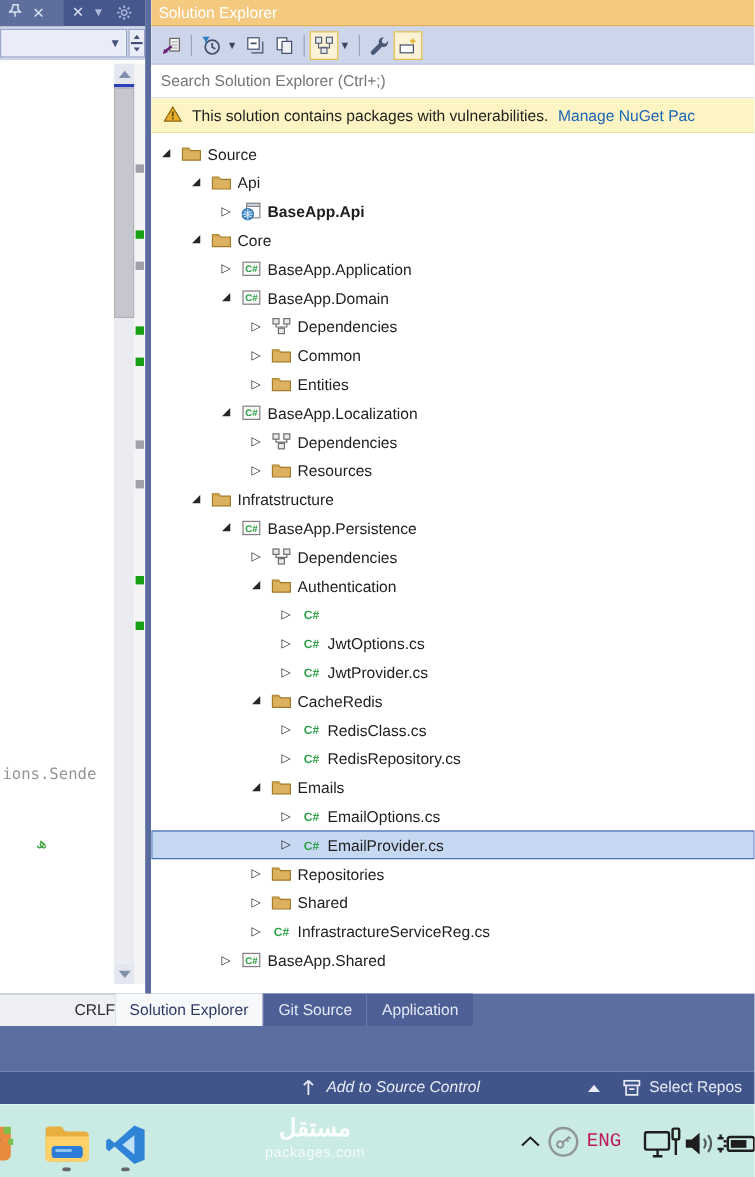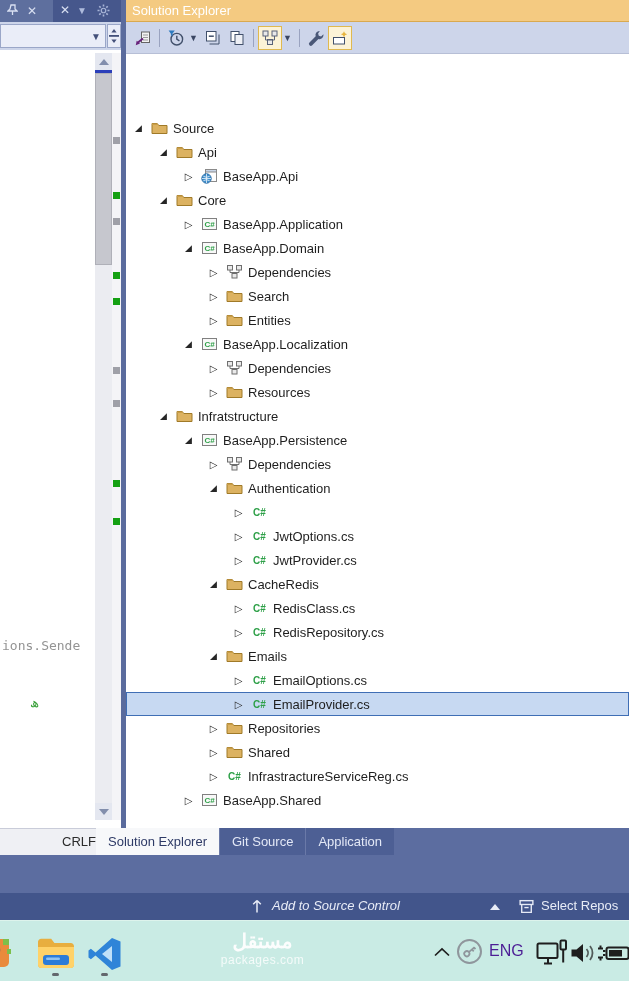--- a/index.html
+++ b/index.html
@@ -49,21 +49,21 @@
   .sx-search { position:absolute; left:0; top:54px; width:503px; height:28px; background:#fff; border-bottom:1px solid #D9DCE7; }
   .sx-search input { width:100%; height:100%; border:none; outline:none; font-family:"Liberation Sans",sans-serif; font-size:13px; color:#333; padding-left:8px; background:transparent; }
   .sx-search input::placeholder { color:#767676; opacity:1; }
 
   .sx-warning { position:absolute; left:0; top:82px; width:503px; height:29px; background:var(--warning-bg,#FCF4C2); border-bottom:1px solid #E8DFA8; display:flex; align-items:center; gap:8px; padding-left:10px; white-space:nowrap; overflow:hidden; font-size:13px; color:#1F1F1F; }
   .sx-warning a { color:var(--link,#1B66B8); text-decoration:none; }
 
   .sx-tree { position:absolute; left:0; top:111px; width:503px; height:717px; background:#fff; padding-top:5px; overflow:hidden; }
   .trow { height:24px; display:flex; align-items:center; border:1px solid transparent; font-size:13px; color:#1E1E1E; white-space:nowrap; }
   .trow.selected { background:var(--selection-fill,#C7D9F2); border-color:var(--selection-border,#3F6EB5); }
-  .trow.bold .tlabel { font-weight:normal; }
+  .trow.bold .tlabel { font-weight:bold; }
   .expander { width:15px; text-align:center; font-family:"DejaVu Sans",sans-serif; color:#262626; flex:0 0 15px; }
   .expander.collapsed { font-size:10px; }
   .expander.expanded { font-size:9px; }
   .ticon { width:18px; flex:0 0 18px; margin:0 5px 0 4px; display:flex; align-items:center; justify-content:center; }
   .tlabel { overflow:hidden; }
 
   
   .band-tabs { position:absolute; left:0; top:828px; width:629px; height:27px; background:#5C6DA0; }
   .ed-statusfrag { position:absolute; left:0; top:0; width:96px; height:27px; background:#EFF0F4; border-top:1px solid #C9CCD9; font-size:13px; color:#2A2A2A; }
   .ed-statusfrag .spc { position:absolute; left:18px; top:5px;margin-top:18px; }
@@ -81,21 +81,21 @@
   .statusbar .repoicon { position:absolute; left:518px; top:5px; }
   .statusbar .selrepo { position:absolute; left:541px; top:5px; white-space:nowrap; }
 
   
   .taskbar { position:absolute; left:0; top:920px; width:629px; height:61px; background:var(--taskbar-bg,#C9EBE4); border-top:1px solid #DDF3EC; }
   .tb-ico { position:absolute; }
   .tb-dot { position:absolute; top:52px; width:7px; height:3px; border-radius:2px; background:#63676D; }
   .wm { position:absolute; left:205px; top:8px; width:115px; text-align:center; color:#FFFFFF; }
   .wm .l1 { font-size:20px; font-weight:bold; opacity:.95; line-height:24px; }
   .wm .l2 { font-size:12px; opacity:.8; letter-spacing:.5px; }
-  .tb-eng { position:absolute; left:489px; top:21px; font-size:16px; color:#4c1d95; }
+  .tb-eng { position:absolute; left:489px; top:21px; font-size:16px; color:#be185d;font-family:Liberation Mono, monospace; }
 </style>
 </head>
 <body>
 
 <div id="root">
 
   <div class="ed-topstrip">
     <div class="ed-tabfrag">
       <span><svg width="11" height="12" viewBox="0 0 11 12">
             <path d="M4 1h4v4l2 2H1l2-2zM5.5 7v4" stroke="#D9E0F2" fill="none" stroke-width="1.3"></path>
@@ -206,20 +206,32 @@
             <path d="M12.8 2a4 4 0 0 0-4.1 5.3L2.5 13.5a1.9 1.9 0 0 0 2.7 2.7l6.2-6.2a4 4 0 0 0 5-4.8l-2.3 2.3-2.3-.7-.7-2.3z" fill="#4A5878"></path>
           </svg>
         </div>
         <div class="tbtn hl">
           <svg width="18" height="18" viewBox="0 0 18 18">
             <rect x="2.5" y="8.5" width="11" height="6.5" fill="#fff" stroke="#41506B"></rect>
             <path d="M13 2.2l1 2.1 2.1 1-2.1 1-1 2.1-1-2.1-2.1-1 2.1-1z" fill="#E8B53C"></path>
           </svg>
         </div>
       </div>
+    <div class="sx-search">
+      <input type="text" placeholder="Search Solution Explorer (Ctrl+;)" style="">
+    </div>
+    <div class="sx-warning">
+      <span><svg width="16" height="14" viewBox="0 0 16 14">
+            <path d="M8 1.2 15 13H1z" fill="#E9AF2B" stroke="#8A6A14"></path>
+            <path d="M8 5v4" stroke="#6B4F0A" stroke-width="1.6"></path>
+            <circle cx="8" cy="10.8" r=".9" fill="#6B4F0A"></circle>
+          </svg></span>
+      <span>This solution contains packages with vulnerabilities.</span>
+      <a href="#">Manage NuGet Pac</a>
+    </div>
     <div class="sx-tree">
         <div class="trow" style="padding-left: 4px;">
           <span class="expander expanded">◢</span>
           <span class="ticon">
             <svg width="17" height="16" viewBox="0 0 17 16">
               <path d="M1 3.5h5.2l1.6 2H16v8H1z" fill="#DCB261" stroke="#A07A28"></path>
               <path d="M1 3.5h5.2l1.2 1.6H1z" fill="#C99E49"></path>
             </svg>
           </span>
           <span class="tlabel">Source</span>
@@ -291,21 +303,21 @@
           <span class="tlabel">Dependencies</span>
         </div>
         <div class="trow" style="padding-left: 79px;">
           <span class="expander collapsed">▷</span>
           <span class="ticon">
             <svg width="17" height="16" viewBox="0 0 17 16">
               <path d="M1 3.5h5.2l1.6 2H16v8H1z" fill="#DCB261" stroke="#A07A28"></path>
               <path d="M1 3.5h5.2l1.2 1.6H1z" fill="#C99E49"></path>
             </svg>
           </span>
-          <span class="tlabel">Search</span>
+          <span class="tlabel">Common</span>
         </div>
         <div class="trow" style="padding-left: 79px;">
           <span class="expander collapsed">▷</span>
           <span class="ticon">
             <svg width="17" height="16" viewBox="0 0 17 16">
               <path d="M1 3.5h5.2l1.6 2H16v8H1z" fill="#DCB261" stroke="#A07A28"></path>
               <path d="M1 3.5h5.2l1.2 1.6H1z" fill="#C99E49"></path>
             </svg>
           </span>
           <span class="tlabel">Entities</span>

